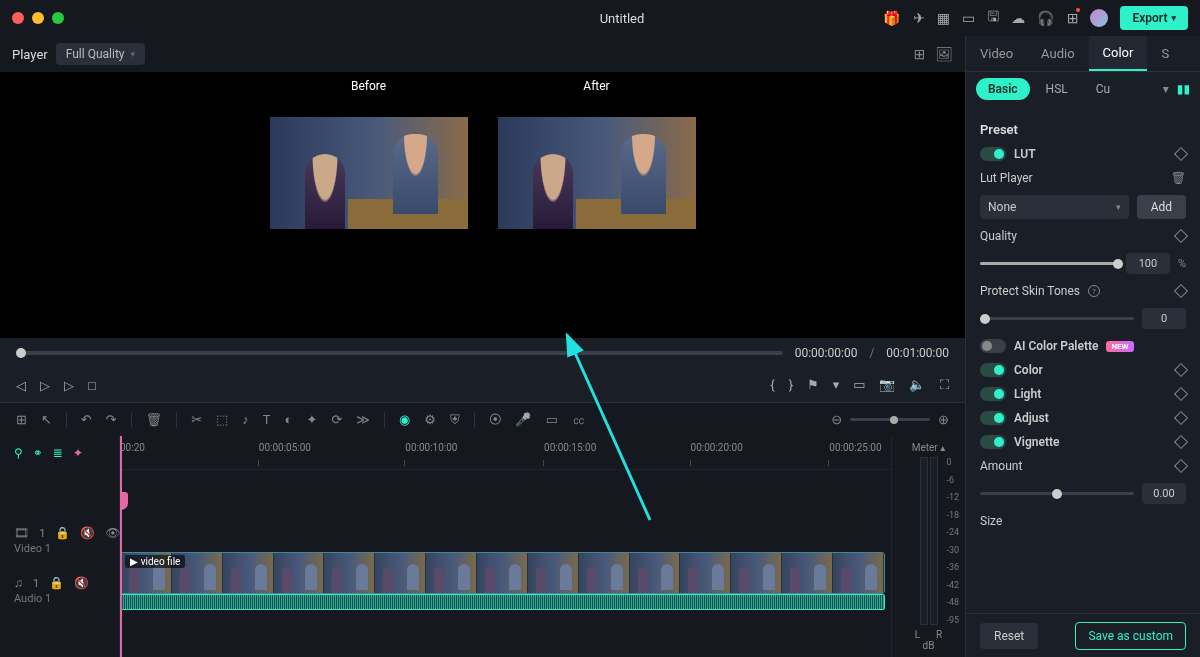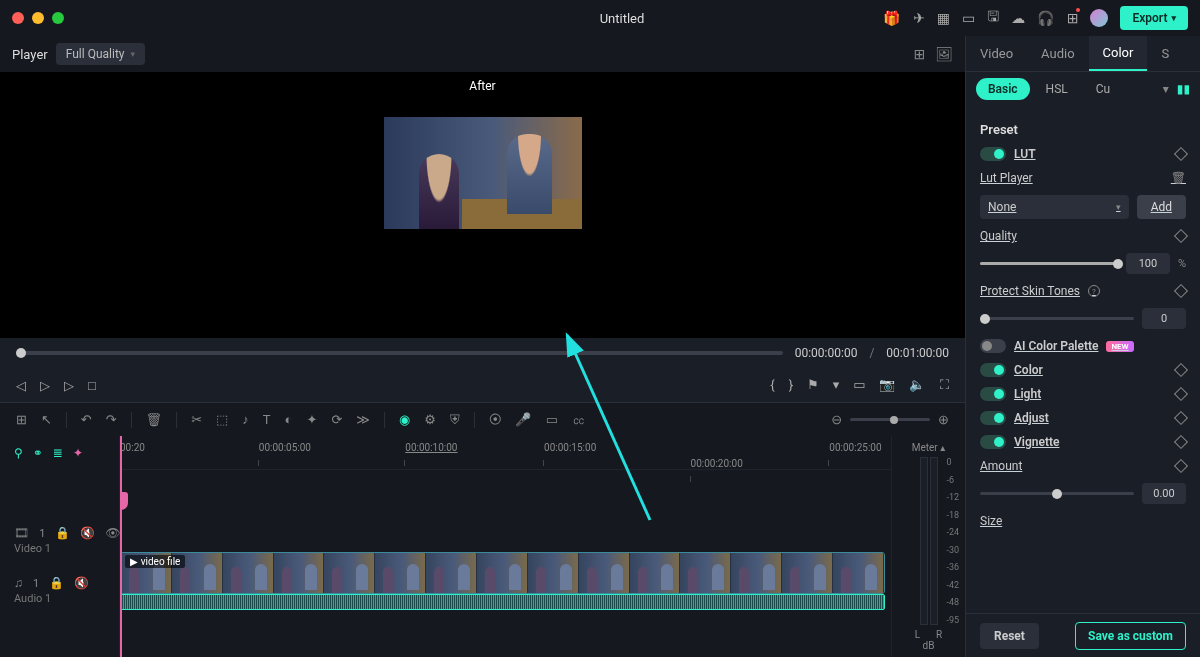--- a/index.html
+++ b/index.html
@@ -92,40 +92,40 @@
 .rp-tab{padding:0 14px;height:100%;display:flex;align-items:center;color:#999;cursor:pointer;font-size:13px;}
 .rp-tab.active{color:#fff;border-bottom:2px solid #2ef0c9;background:#222731;}
 .rp-subtabs{height:34px;display:flex;align-items:center;padding:0 10px;gap:4px;}
 .rp-sub{padding:4px 12px;border-radius:12px;color:#aaa;cursor:pointer;font-size:12px;}
 .rp-sub.active{background:#2ef0c9;color:#0b2c26;font-weight:600;}
 .rp-sub-right{margin-left:auto;display:flex;gap:8px;color:#888;}
 .rp-body{flex:1;overflow-y:auto;padding:8px 14px 0;}
 .rp-body::-webkit-scrollbar{width:6px;}
 .rp-body::-webkit-scrollbar-thumb{background:#3a3f4a;border-radius:3px;}
 .rp-section-title{color:#ddd;font-size:13px;font-weight:600;margin:8px 0;}
-.rp-row{display:flex;align-items:center;margin:10px 0;gap:8px;text-decoration:underline;}
+.rp-row{display:flex;align-items:center;margin:10px 0;gap:8px;}
 .rp-row .label{color:#ccc;font-size:12px;}
 .diamond{width:10px;height:10px;border:1px solid #888;transform:rotate(45deg);margin-left:auto;cursor:pointer;}
 .toggle{width:26px;height:14px;background:#2a4a44;border-radius:7px;position:relative;cursor:pointer;}
 .toggle.on::after{content:'';width:10px;height:10px;background:#2ef0c9;border-radius:50%;position:absolute;right:2px;top:2px;}
 .toggle.off{background:#3a3f4a;}
 .toggle.off::after{content:'';width:10px;height:10px;background:#888;border-radius:50%;position:absolute;left:2px;top:2px;}
 .select{flex:1;background:#2a2f3a;border-radius:4px;padding:5px 8px;display:flex;align-items:center;cursor:pointer;font-size:12px;color:#ccc;}
 .select .chev{margin-left:auto;font-size:9px;color:#888;}
 .btn-sm{background:#3a3f4a;padding:5px 14px;border-radius:4px;cursor:pointer;font-size:12px;color:#ddd;}
 .slider-row{display:flex;align-items:center;gap:8px;margin:8px 0;}
 .slider{flex:1;height:3px;background:#3a3f4a;border-radius:2px;position:relative;cursor:pointer;}
 .slider-fill{height:100%;background:#aaa;border-radius:2px;}
 .slider-thumb{width:10px;height:10px;background:#ccc;border-radius:50%;position:absolute;top:-3.5px;}
 .numbox{width:44px;background:#2a2f3a;border-radius:4px;padding:4px 6px;text-align:center;font-size:11px;color:#ccc;}
 .pct{color:#888;font-size:11px;}
 .info-ic{width:12px;height:12px;border:1px solid #888;border-radius:50%;display:inline-flex;align-items:center;justify-content:center;font-size:8px;color:#888;}
 .new-badge{background:linear-gradient(90deg,#ff6b9d,#c86bff);color:#fff;font-size:8px;padding:1px 5px;border-radius:3px;font-weight:700;}
 .trash-ic{color:#888;margin-left:auto;cursor:pointer;font-size:12px;}
-.rp-footer{height:44px;border-top:1px solid #2a2f3a;display:flex;align-items:center;padding:0 14px;gap:10px;font-weight:bold;}
+.rp-footer{height:44px;border-top:1px solid #2a2f3a;display:flex;align-items:center;padding:0 14px;gap:10px;}
 .reset-btn{background:#2a2f3a;padding:6px 14px;border-radius:4px;cursor:pointer;font-size:12px;color:#ccc;}
 .save-btn{background:transparent;border:1px solid #2ef0c9;color:#2ef0c9;padding:6px 12px;border-radius:4px;cursor:pointer;font-size:12px;margin-left:auto;}
 svg.arrow{position:fixed;left:0;top:0;pointer-events:none;z-index:100;}
 </style>
 </head>
 <body>
 
 <div class="app">
 
   <div class="titlebar">
@@ -162,20 +162,26 @@
             <span style="font-size:9px;color:#666;">▾</span>
           </div>
         <div class="pb-right">
           <span class="ic">⊞</span>
           <span class="ic">🖼</span>
         </div>
       </div>
 
       <div class="preview">
         <div class="preview-inner">
+          <div class="pv-col">
+            <div class="pv-label">Before</div>
+            <div class="pv-img">
+                <div class="pv-desk"></div>
+              </div>
+          </div>
           <div class="pv-col">
             <div class="pv-label">After</div>
             <div class="pv-img">
                 <div class="pv-desk"></div>
               </div>
           </div>
         </div>
       </div>
 
       <div class="scrubber">
@@ -268,23 +274,23 @@
             <div style="margin-top:2px;">Audio 1</div>
           </div>
         </div>
         <div class="tl-center">
           <div class="playhead">
               <div class="playhead-handle"></div>
             </div>
           <div class="tl-ruler" id="tl-ruler">
               <div class="tl-tick" style="left: 0%;">00:20</div>
               <div class="tl-tick" style="left: 18%;">00:00:05:00</div>
-              <div class="tl-tick" style="left: 37%; text-decoration: underline;">00:00:10:00</div>
+              <div class="tl-tick" style="left: 37%;">00:00:10:00</div>
               <div class="tl-tick" style="left: 55%;">00:00:15:00</div>
-              <div class="tl-tick" style="left: 74%; margin-top: 16px;">00:00:20:00</div>
+              <div class="tl-tick" style="left: 74%;">00:00:20:00</div>
               <div class="tl-tick" style="left: 92%;">00:00:25:00</div>
             </div>
           <div class="tl-tracks">
             <div class="tl-spacer"></div>
             <div class="vclip">
               <div class="vclip-label">▶ <span>video file</span></div>
               <div class="vthumb"></div>
                 <div class="vthumb"></div>
                 <div class="vthumb"></div>
                 <div class="vthumb"></div>

